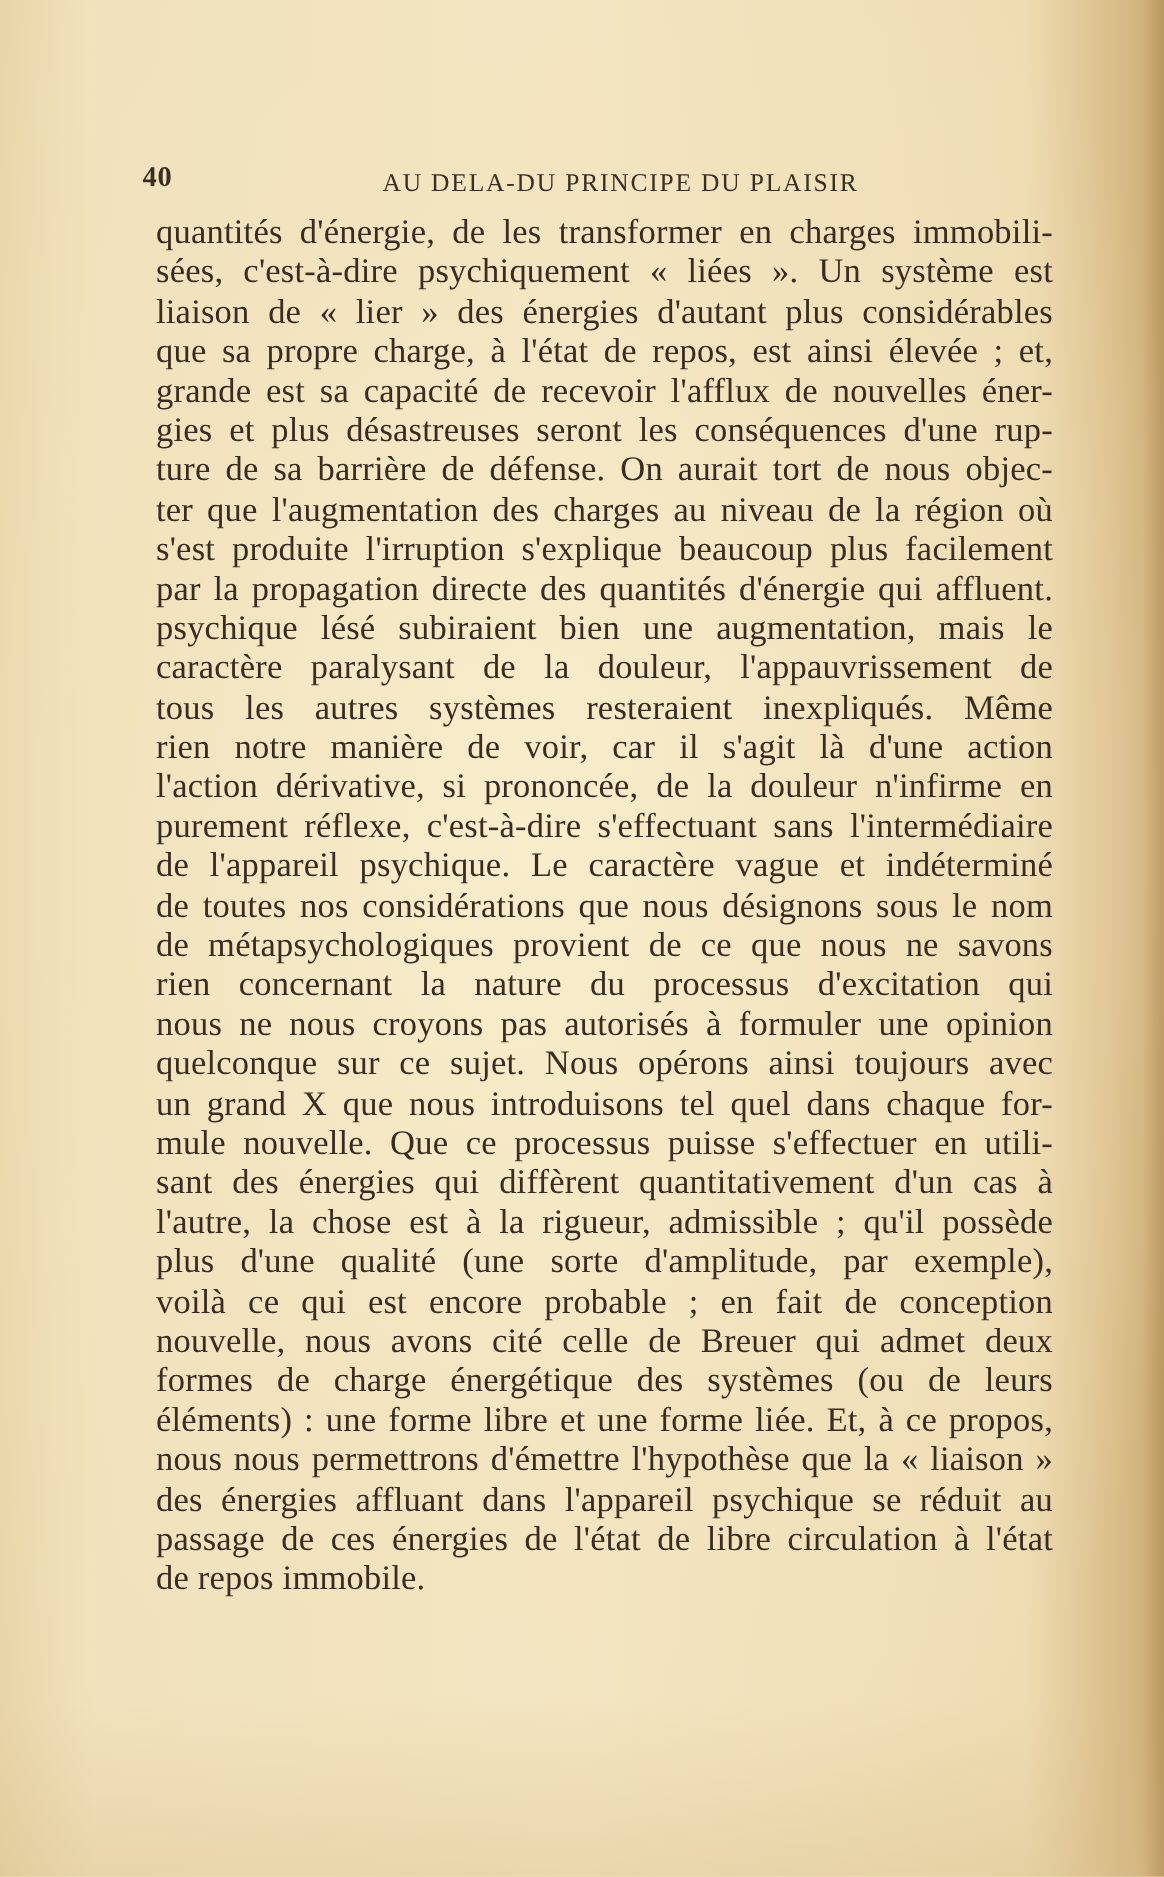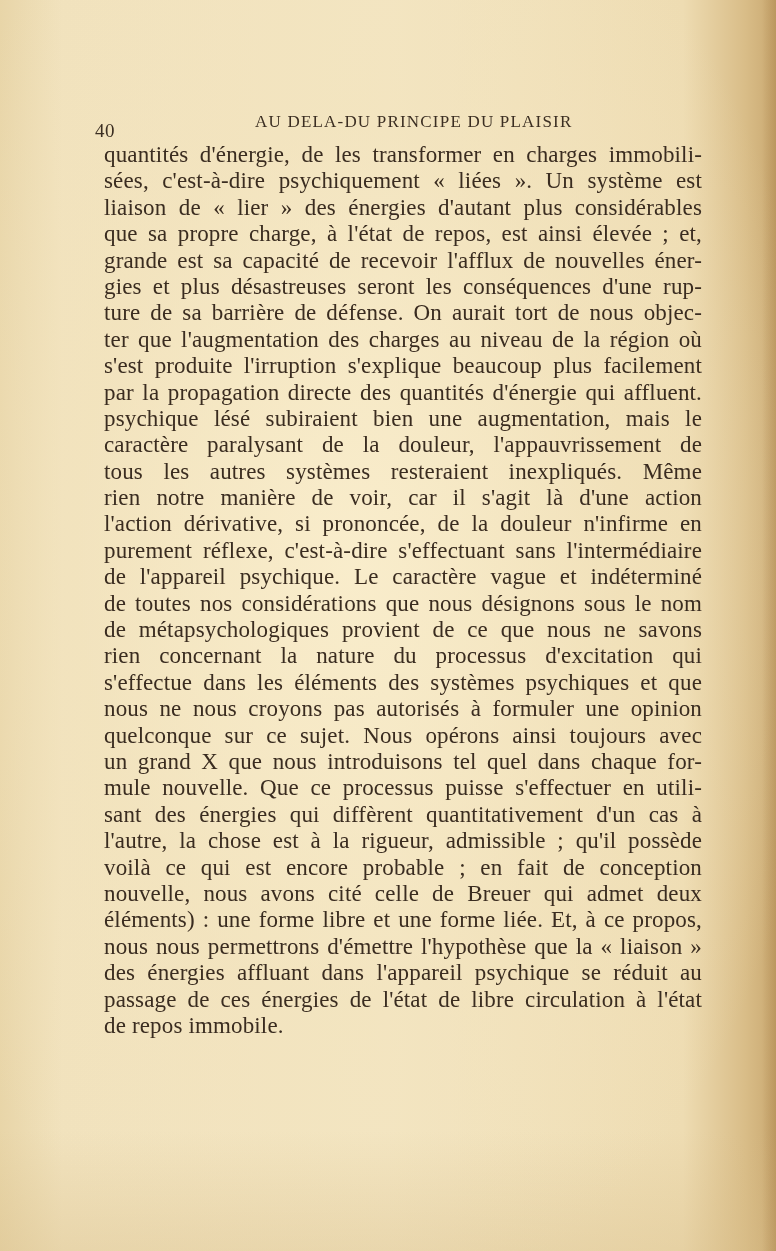--- a/index.html
+++ b/index.html
@@ -43,23 +43,23 @@
       top: 108px;
       left: 95px;
       width: 606px;
       height: 24px;
       font-family: "Liberation Serif", "DejaVu Serif", serif;
       color: #3b2e22;
     }
     .page-number {
       position: absolute;
       left: 0;
-      top: 12px;
+      top: 0;
       font-size: 19px;
-      font-weight: normal;
+      font-weight: bold;
       letter-spacing: 0.5px;
     }
     .running-title {
       position: absolute;
       left: 160px;
       top: 4px;
       font-size: 17px;
       letter-spacing: 1.2px;
     }
     .body-text {
@@ -106,28 +106,29 @@
       <span class="line">psychique lésé subiraient bien une augmentation, mais le</span>
       <span class="line">caractère paralysant de la douleur, l'appauvrissement de</span>
       <span class="line">tous les autres systèmes resteraient inexpliqués. Même</span>
       <span class="line">rien notre manière de voir, car il s'agit là d'une action</span>
       <span class="line">l'action dérivative, si prononcée, de la douleur n'infirme en</span>
       <span class="line">purement réflexe, c'est-à-dire s'effectuant sans l'intermédiaire</span>
       <span class="line">de l'appareil psychique. Le caractère vague et indéterminé</span>
       <span class="line">de toutes nos considérations que nous désignons sous le nom</span>
       <span class="line">de métapsychologiques provient de ce que nous ne savons</span>
       <span class="line">rien concernant la nature du processus d'excitation qui</span>
-      <span class="line">s'effectue dans les éléments des systèmes psychiques et que</span>
       <span class="line">nous ne nous croyons pas autorisés à formuler une opinion</span>
       <span class="line">quelconque sur ce sujet. Nous opérons ainsi toujours avec</span>
       <span class="line">un grand X que nous introduisons tel quel dans chaque for-</span>
       <span class="line">mule nouvelle. Que ce processus puisse s'effectuer en utili-</span>
       <span class="line">sant des énergies qui diffèrent quantitativement d'un cas à</span>
       <span class="line">l'autre, la chose est à la rigueur, admissible ; qu'il possède</span>
+      <span class="line">plus d'une qualité (une sorte d'amplitude, par exemple),</span>
       <span class="line">voilà ce qui est encore probable ; en fait de conception</span>
       <span class="line">nouvelle, nous avons cité celle de Breuer qui admet deux</span>
+      <span class="line">formes de charge énergétique des systèmes (ou de leurs</span>
       <span class="line">éléments) : une forme libre et une forme liée. Et, à ce propos,</span>
       <span class="line">nous nous permettrons d'émettre l'hypothèse que la « liaison »</span>
       <span class="line">des énergies affluant dans l'appareil psychique se réduit au</span>
       <span class="line">passage de ces énergies de l'état de libre circulation à l'état</span>
       <span class="line last">de repos immobile.</span>
     </div>
 </div>
 
 </body></html>

